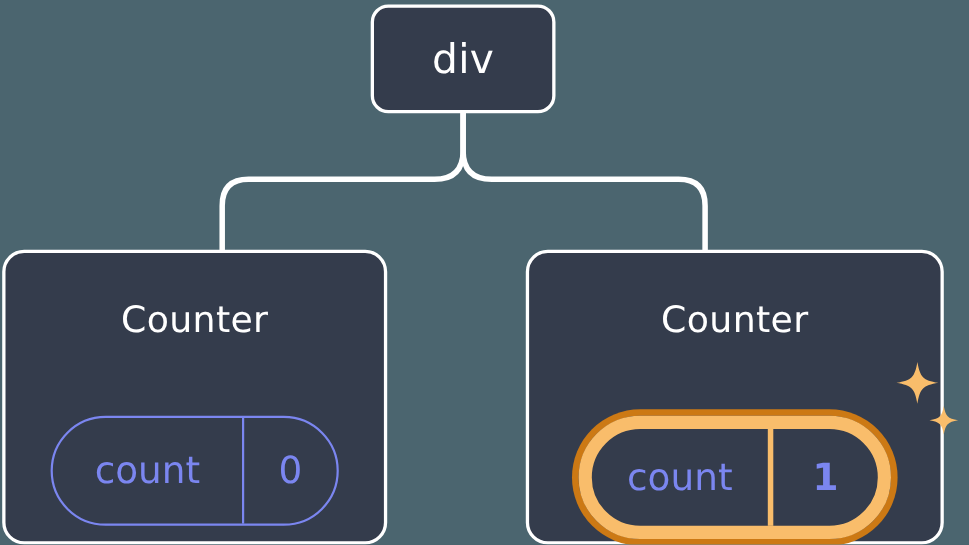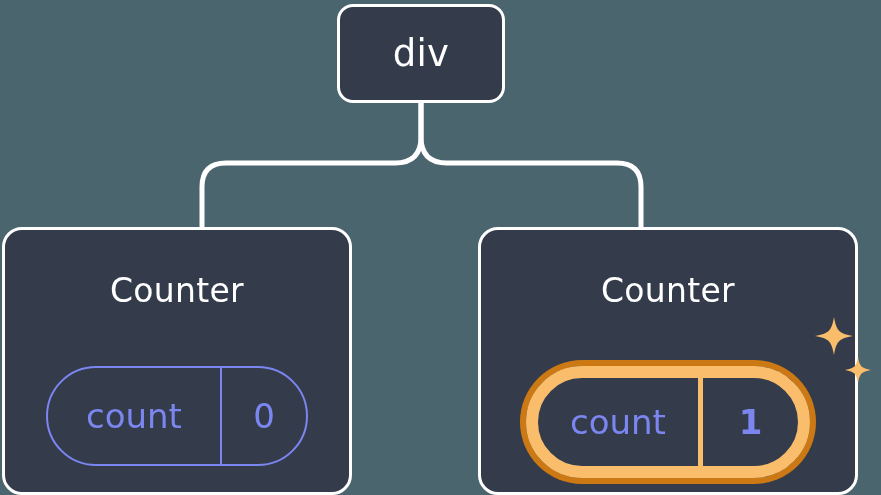--- a/index.html
+++ b/index.html
@@ -57,20 +57,21 @@
     color: #ffffff;
     letter-spacing: 0.3px;
   }
 
   
   .node-child {
     top: 227px;
     height: 268px;
     border-radius: 20px;
     padding-top: 44px;
+    gap: 12px;
   }
   .node-left  { left: 2px;   width: 350px; }
   .node-right { left: 478px; width: 380px; }
 
   .node-child .node-title {
     font-size: 33px;
     line-height: 1;
     color: #ffffff;
     letter-spacing: 0.3px;
   }

